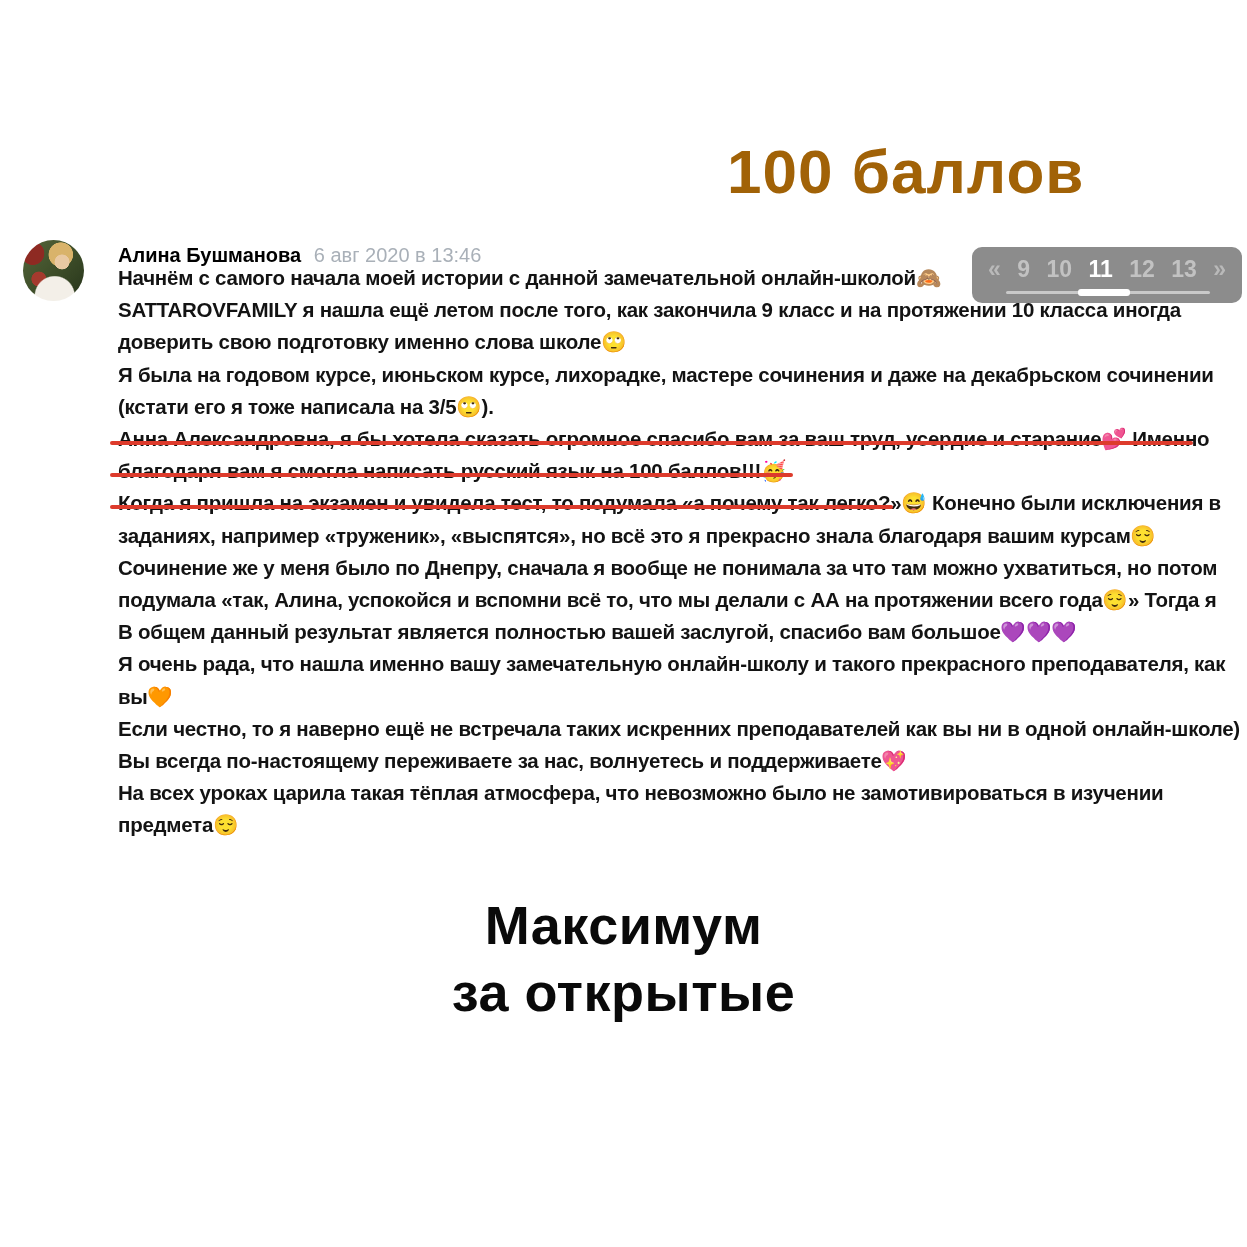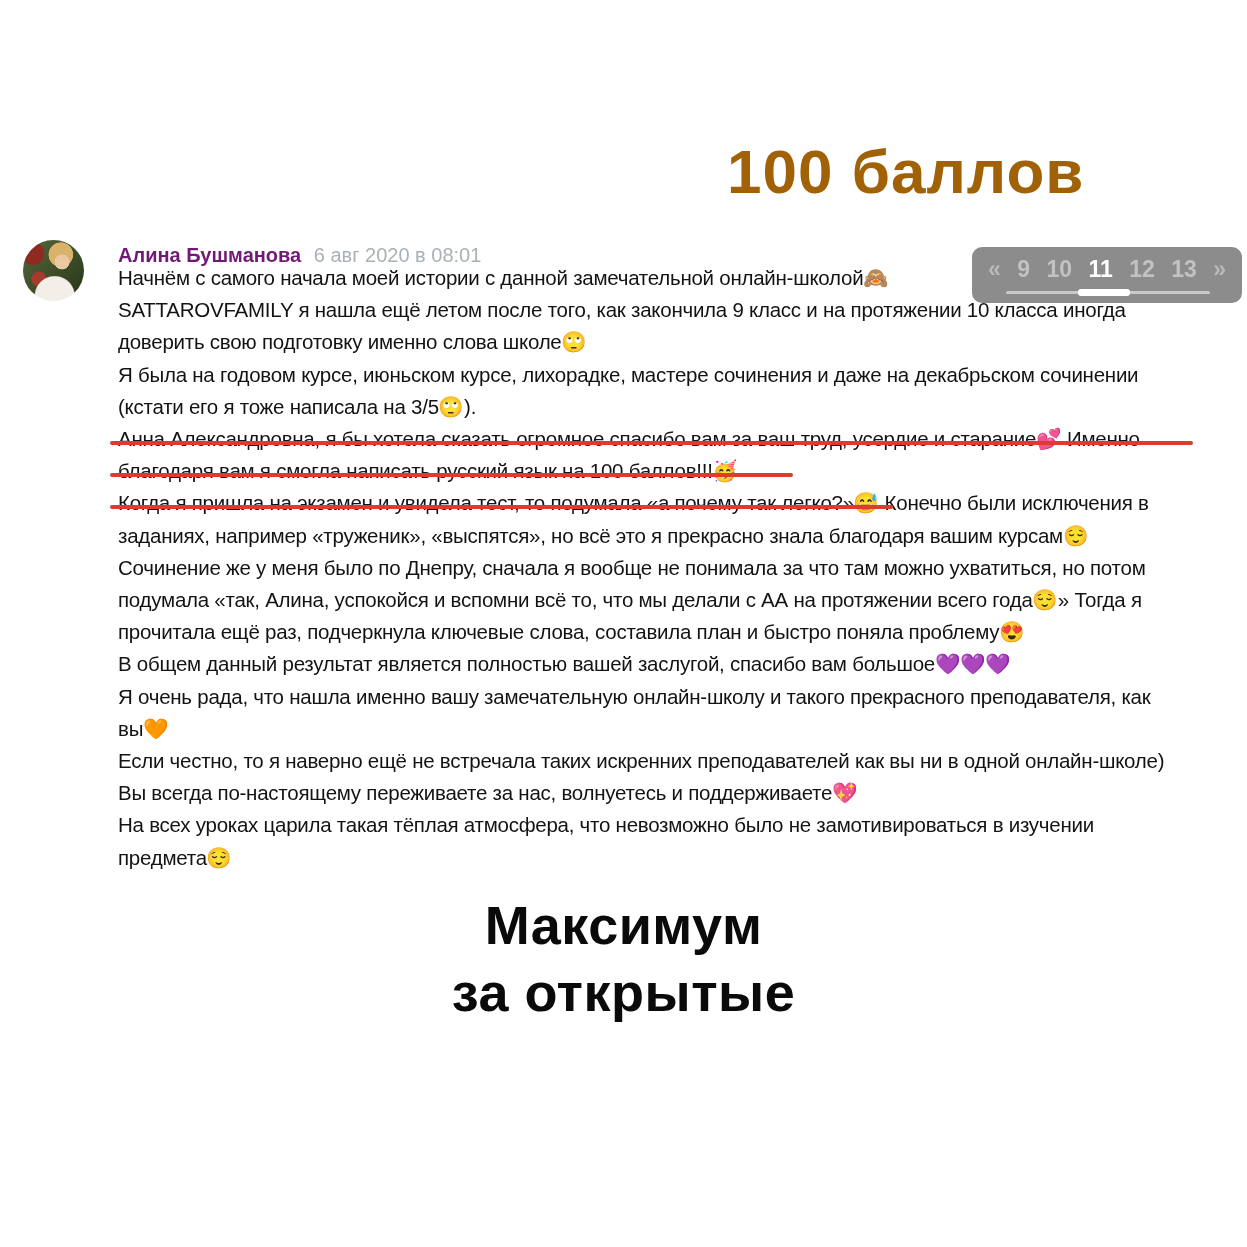--- a/index.html
+++ b/index.html
@@ -39,28 +39,28 @@
     background:
       radial-gradient(circle at 64% 36%, #e9c9a2 0 13%, rgba(233,201,162,0) 14%),
       radial-gradient(circle at 62% 24%, #d9b36a 0 20%, rgba(217,179,106,0) 21%),
       radial-gradient(circle at 52% 92%, #f3efe8 0 30%, rgba(243,239,232,0) 32%),
       radial-gradient(circle at 16% 22%, #8e2a22 0 16%, rgba(142,42,34,0) 17%),
       radial-gradient(circle at 26% 64%, #a53a2e 0 12%, rgba(165,58,46,0) 13%),
       linear-gradient(135deg, #55663a 0%, #3c4c28 55%, #26331a 100%);
     cursor:pointer;
   }
   .post-header{position:absolute;left:118px;top:243px;white-space:nowrap;font-size:20px;line-height:25px;}
-  .author{color:#701a75;font-weight:bold;cursor:pointer;}
+  .author{color:#000000;font-weight:bold;cursor:pointer;}
   .date{color:#A9B0B8;margin-left:7px;cursor:pointer;}
   
   .post-text{
     position:absolute;left:118px;top:262px;width:1080px;
     font-size:20.5px;line-height:32.2px;letter-spacing:-0.25px;color:#131313;
   }
-  .tline{position:relative;white-space:nowrap;}
+  .tline{position:relative;white-space:nowrap;font-weight:bold;}
   .redline{
     position:absolute;left:-8px;top:18px;height:4px;
     background:#DD3B2C;border-radius:2px;pointer-events:none;
   }
   
   .footer-title{
     position:absolute;left:0;right:0;top:892px;text-align:center;
     font-size:54px;line-height:67px;font-weight:bold;color:#0A0A0A;letter-spacing:0.5px;
   }
 </style>
@@ -82,36 +82,35 @@
   </div>
   <div class="pager-track">
     <div class="pager-thumb"></div>
   </div>
 </div>
 
 <div class="avatar"></div>
 
 <div class="post-header">
   <span class="author">Алина Бушманова</span>
-  <span class="date">6 авг 2020 в 08:01</span>
+  <span class="date">6 авг 2020 в 13:46</span>
 </div>
 
 <div class="post-text">
     <div class="tline">Начнём с самого начала моей истории с данной замечательной онлайн-школой🙈</div>
     <div class="tline">SATTAROVFAMILY я нашла ещё летом после того, как закончила 9 класс и на протяжении 10 класса иногда</div>
     <div class="tline">доверить свою подготовку именно слова школе🙄</div>
     <div class="tline">Я была на годовом курсе, июньском курсе, лихорадке, мастере сочинения и даже на декабрьском сочинении</div>
     <div class="tline">(кстати его я тоже написала на 3/5🙄).</div>
     <div class="tline">Анна Александровна, я бы хотела сказать огромное спасибо вам за ваш труд, усердие и старание💕 Именно<span class="redline" style="width: 1083px;"></span></div>
     <div class="tline">благодаря вам я смогла написать русский язык на 100 баллов!!!🥳<span class="redline" style="width: 683px;"></span></div>
     <div class="tline">Когда я пришла на экзамен и увидела тест, то подумала «а почему так легко?»😅 Конечно были исключения в<span class="redline" style="width: 783px;"></span></div>
     <div class="tline">заданиях, например «труженик», «выспятся», но всё это я прекрасно знала благодаря вашим курсам😌</div>
     <div class="tline">Сочинение же у меня было по Днепру, сначала я вообще не понимала за что там можно ухватиться, но потом</div>
     <div class="tline">подумала «так, Алина, успокойся и вспомни всё то, что мы делали с АА на протяжении всего года😌» Тогда я</div>
-    <div class="tline">прочитала ещё раз, подчеркнула ключевые слова, составила план и быстро поняла проблему😍</div>
     <div class="tline">В общем данный результат является полностью вашей заслугой, спасибо вам большое💜💜💜</div>
     <div class="tline">Я очень рада, что нашла именно вашу замечательную онлайн-школу и такого прекрасного преподавателя, как</div>
     <div class="tline">вы🧡</div>
     <div class="tline">Если честно, то я наверно ещё не встречала таких искренних преподавателей как вы ни в одной онлайн-школе)</div>
     <div class="tline">Вы всегда по-настоящему переживаете за нас, волнуетесь и поддерживаете💖</div>
     <div class="tline">На всех уроках царила такая тёплая атмосфера, что невозможно было не замотивироваться в изучении</div>
     <div class="tline">предмета😌</div>
   </div>
 
 <div class="footer-title">

